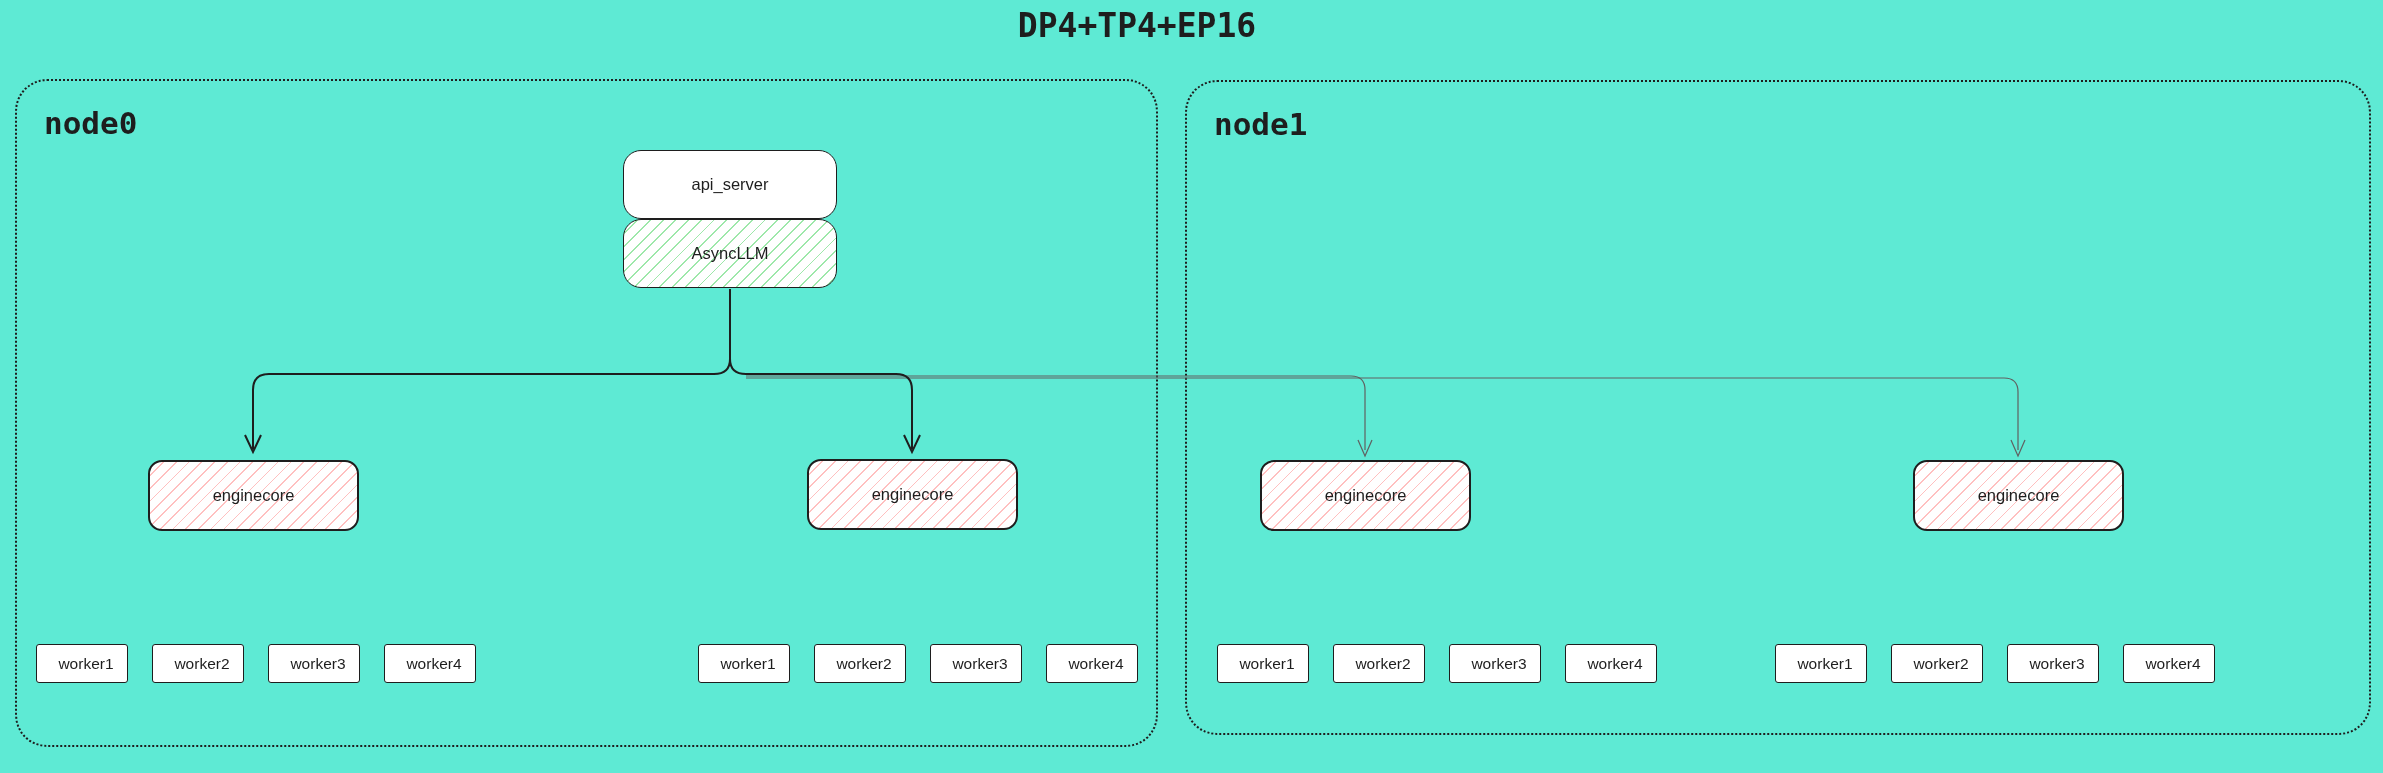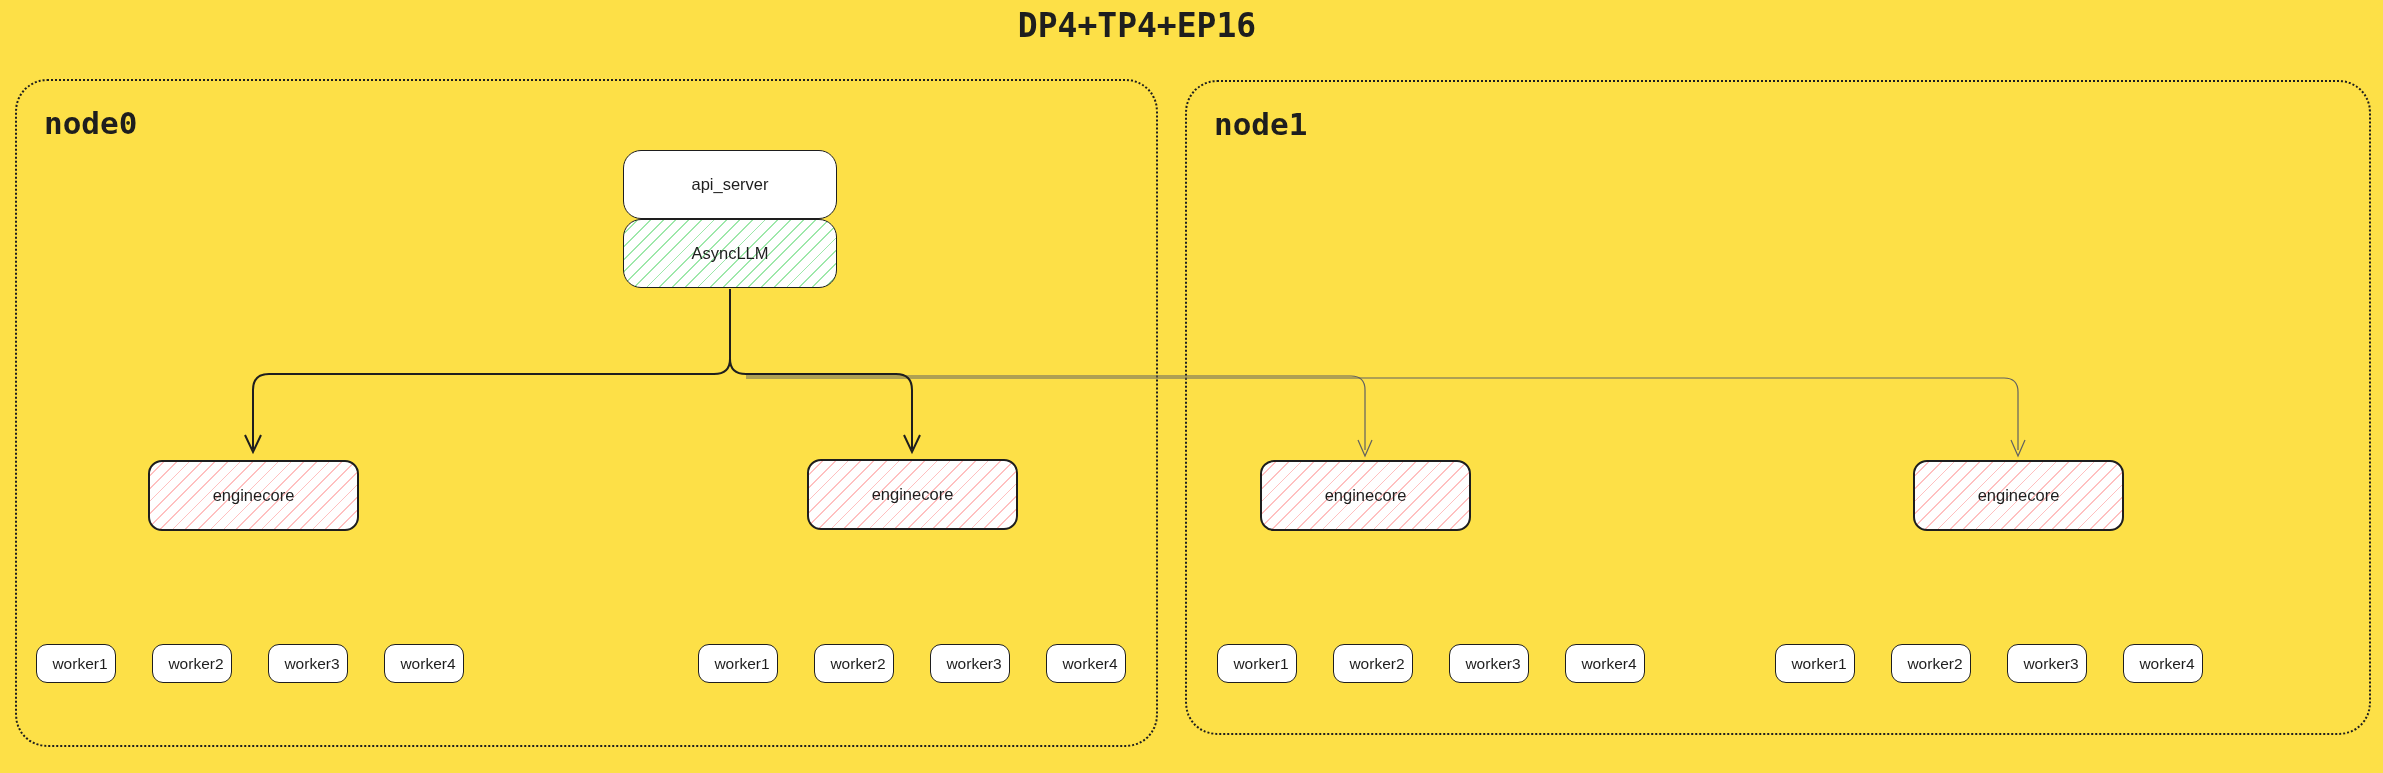--- a/index.html
+++ b/index.html
@@ -4,21 +4,21 @@
 <style>
   html, body {
     margin: 0;
     padding: 0;
     background: #ffffff;
   }
   .canvas {
     position: relative;
     width: 2383px;
     height: 773px;
-    background: #fde047;
+    background: #5eead4;
     font-family: "Liberation Sans", sans-serif;
     color: #1e1e1e;
     overflow: hidden;
   }
   .mono {
     font-family: "DejaVu Sans Mono", "Liberation Mono", monospace;
     font-weight: 600;
   }
   .title {
     position: absolute;
@@ -58,23 +58,23 @@
     height: 69px;
     border-radius: 18px;
   }
   .enginecore {
     width: 211px;
     height: 71px;
     border-radius: 14px;
     border-width: 2.1px;
   }
   .worker {
-    width: 80px;
+    width: 92px;
     height: 39px;
-    border-radius: 11px;
+    border-radius: 3px;
     font-size: 15.5px;
     padding-left: 8px;
   }
   .hatch-green {
     background-image: repeating-linear-gradient(
       135deg,
       rgba(105, 219, 124, 0.65) 0px,
       rgba(105, 219, 124, 0.65) 1.3px,
       transparent 1.3px,
       transparent 9px

